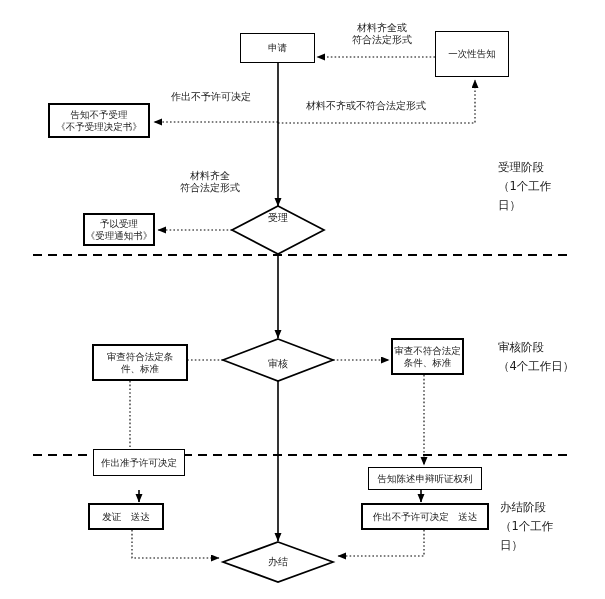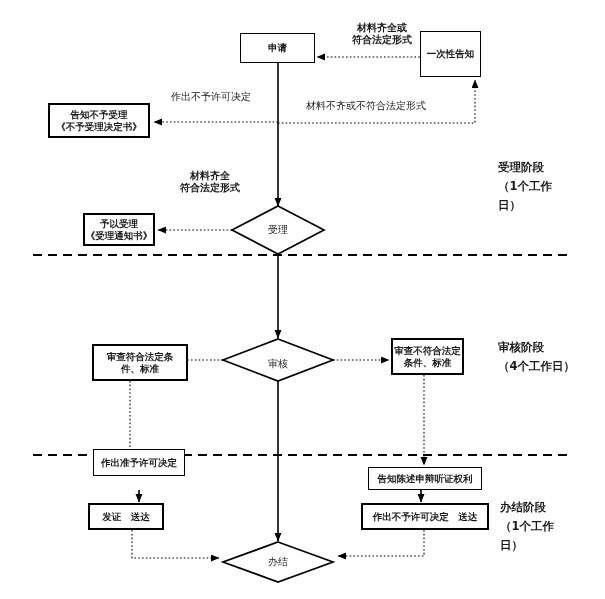--- a/index.html
+++ b/index.html
@@ -8,21 +8,21 @@
     font-family:"DejaVu Sans",sans-serif;color:#1a1a1a;overflow:hidden;
   }
   svg.connectors{position:absolute;left:0;top:0;}
   .box{
     position:absolute;border:1.4px solid #000;background:#fff;
     display:flex;flex-direction:column;align-items:center;justify-content:center;
     text-align:center;font-size:9.5px;line-height:12px;box-sizing:border-box;
     z-index:2;
   }
   .box.thick{border-width:2.2px;}
-  .ln{display:block;white-space:nowrap;font-weight:bold;}
+  .ln{display:block;white-space:nowrap;}
   .lbl{position:absolute;text-align:center;font-size:10px;line-height:11.5px;z-index:2;}
   .dlabel{
     position:absolute;transform:translate(-50%,-50%);font-size:10px;
     white-space:nowrap;z-index:3;
   }
   .stage{
     position:absolute;font-size:11.5px;line-height:19px;text-align:left;z-index:2;
   }
 </style>
 </head>
@@ -65,21 +65,21 @@
       <polygon points="278,206 324,230 278,254 232,230"></polygon>
       <polygon points="278,339 333,360 278,381 223,360"></polygon>
       <polygon points="278,542 333,562 278,582 223,562"></polygon>
     </g>
   </svg>
 
   <div class="box" style="left:240px;top:33px;width:75px;height:30px">
     <span class="ln">申请</span>
   </div>
 
-  <div class="box" style="left:420px;top:31px;width:61px;height:46px">
+  <div class="box" style="left:435px;top:31px;width:74px;height:46px">
     <span class="ln">一次性告知</span>
   </div>
 
   <div class="box thick" style="left:83px;top:213px;width:72px;height:33px">
     <span class="ln">予以受理</span>
     <span class="ln">《受理通知书》</span>
   </div>
 
   <div class="box thick" style="left:48px;top:103px;width:102px;height:35px">
     <span class="ln">告知不予受理</span>
@@ -105,21 +105,21 @@
   </div>
 
   <div class="box" style="left:368px;top:467px;width:114px;height:23px">
     <span class="ln">告知陈述申辩听证权利</span>
   </div>
 
   <div class="box thick" style="left:361px;top:503px;width:128px;height:27px">
     <span class="ln">作出不予许可决定　送达</span>
   </div>
 
-  <div class="dlabel" style="left:278px;top:230px">受理</div>
+  <div class="dlabel" style="left:278px;top:218px">受理</div>
   <div class="dlabel" style="left:278px;top:364px">审核</div>
   <div class="dlabel" style="left:278px;top:562px">办结</div>
 
   <div class="lbl" style="left:338px;top:22px;width:88px">
     <span class="ln">材料齐全或</span>
     <span class="ln">符合法定形式</span>
   </div>
 
   <div class="lbl" style="left:163px;top:91px;width:96px">作出不予许可决定</div>
 

